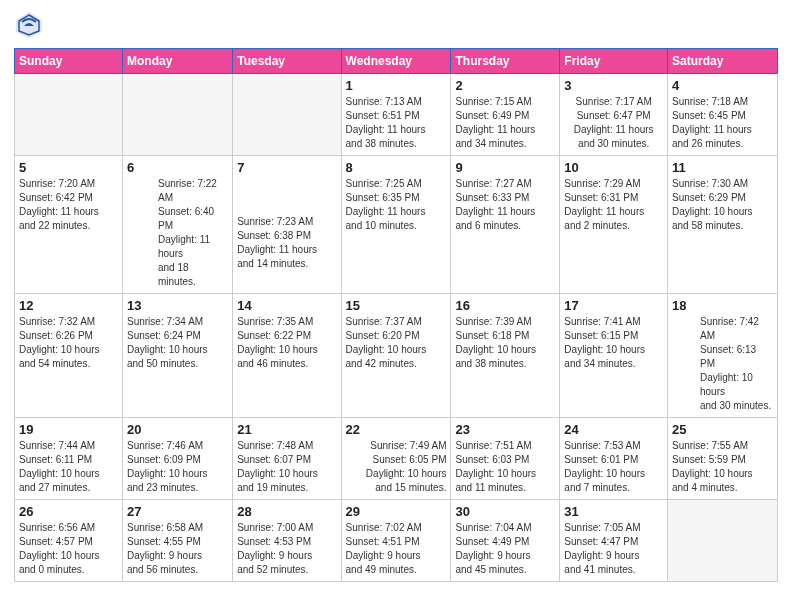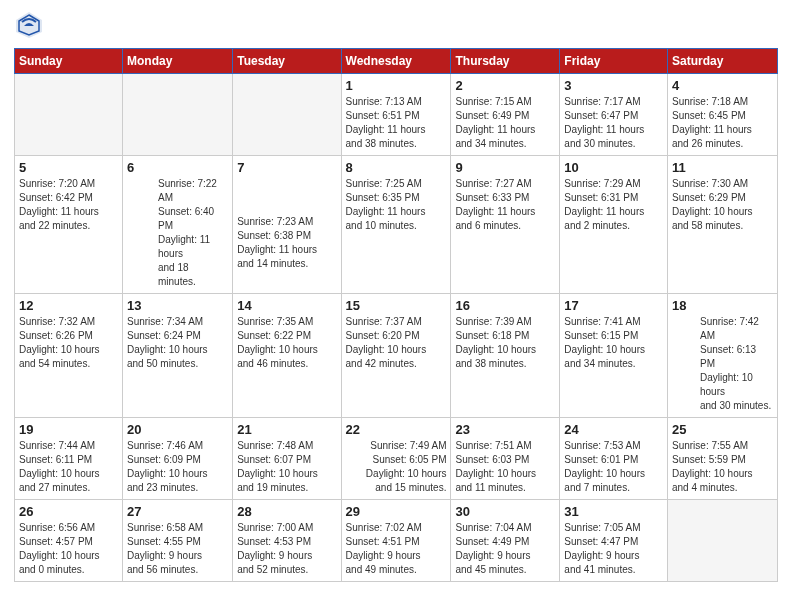--- a/index.html
+++ b/index.html
@@ -57,21 +57,21 @@
     .location {
       font-size: 14px;
       color: #444;
     }
     .calendar {
       width: 100%;
       border-collapse: collapse;
       border: 1px solid #ccc;
     }
     .calendar th {
-      background: #b91c1c;
+      background: #ec4899;
       color: #fff;
       font-size: 12px;
       font-weight: bold;
       padding: 5px 4px;
       text-align: left;
       border: 1px solid #3366bb;
     }
     .calendar td {
       vertical-align: top;
       border: 1px solid #ccc;
@@ -146,21 +146,21 @@
           </td>
           <td>
             <div class="day-number">2</div>
             <div class="day-info" style="white-space: pre-line;">Sunrise: 7:15 AM
 Sunset: 6:49 PM
 Daylight: 11 hours
 and 34 minutes.</div>
           </td>
           <td>
             <div class="day-number">3</div>
-            <div class="day-info" style="white-space: pre-line;">Sunrise: 7:17 AM
+            <div class="day-info" style="white-space: pre-line; text-align: center;">Sunrise: 7:17 AM
 Sunset: 6:47 PM
 Daylight: 11 hours
 and 30 minutes.</div>
           </td>
           <td>
             <div class="day-number">4</div>
             <div class="day-info" style="white-space: pre-line;">Sunrise: 7:18 AM
 Sunset: 6:45 PM
 Daylight: 11 hours
 and 26 minutes.</div>

